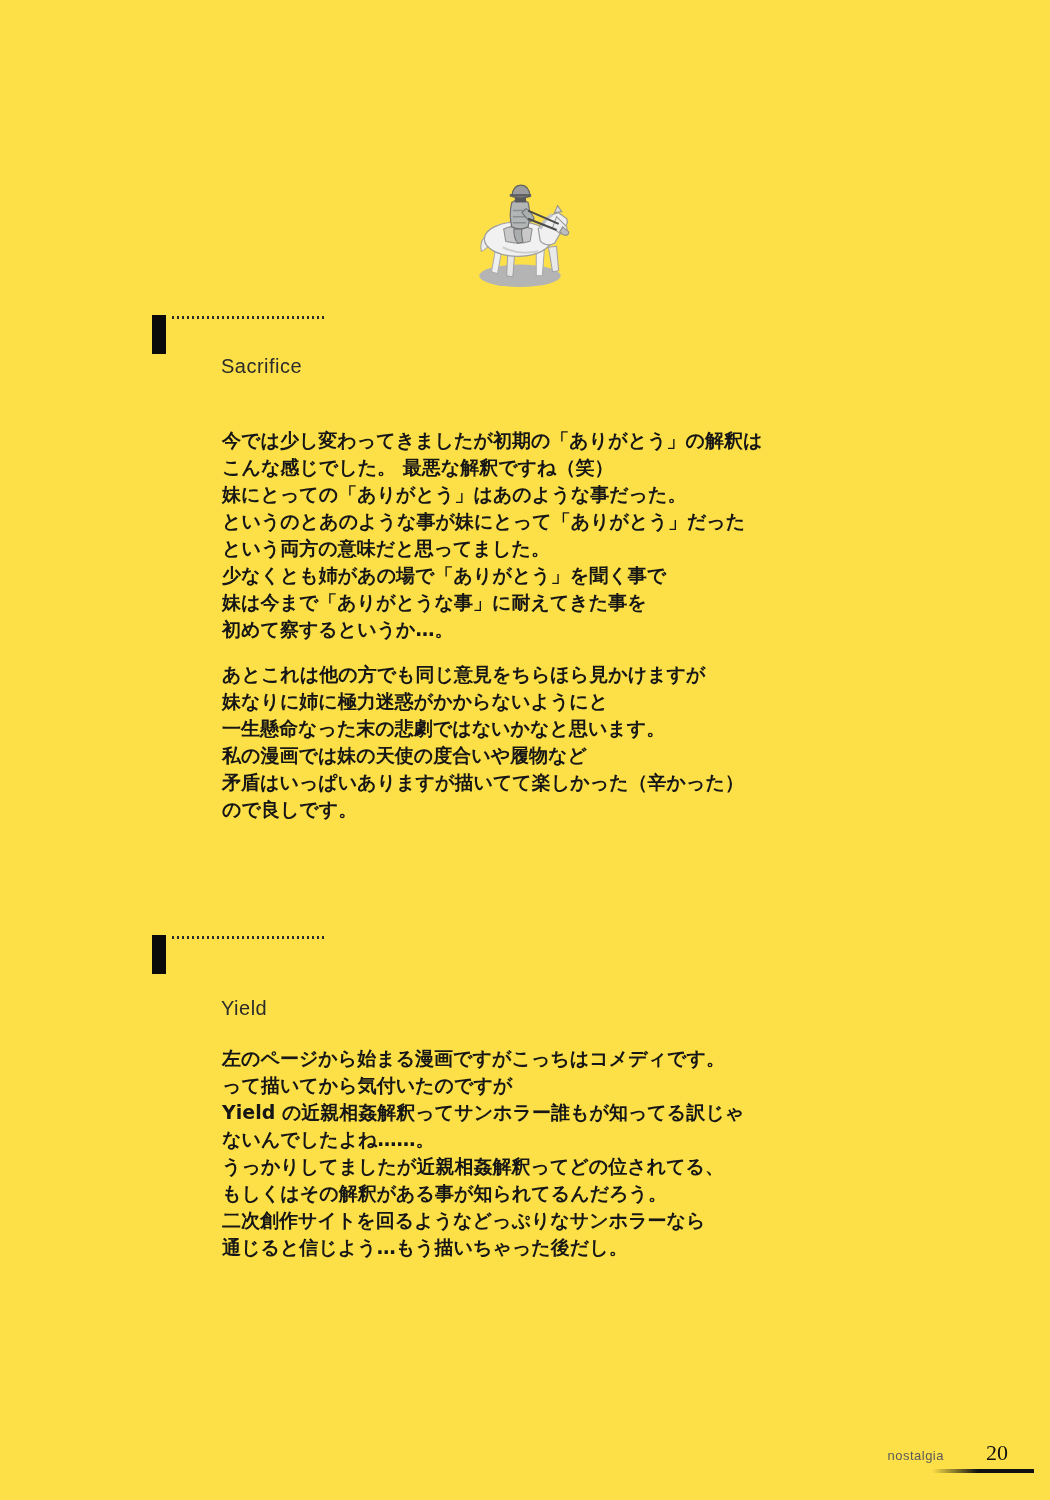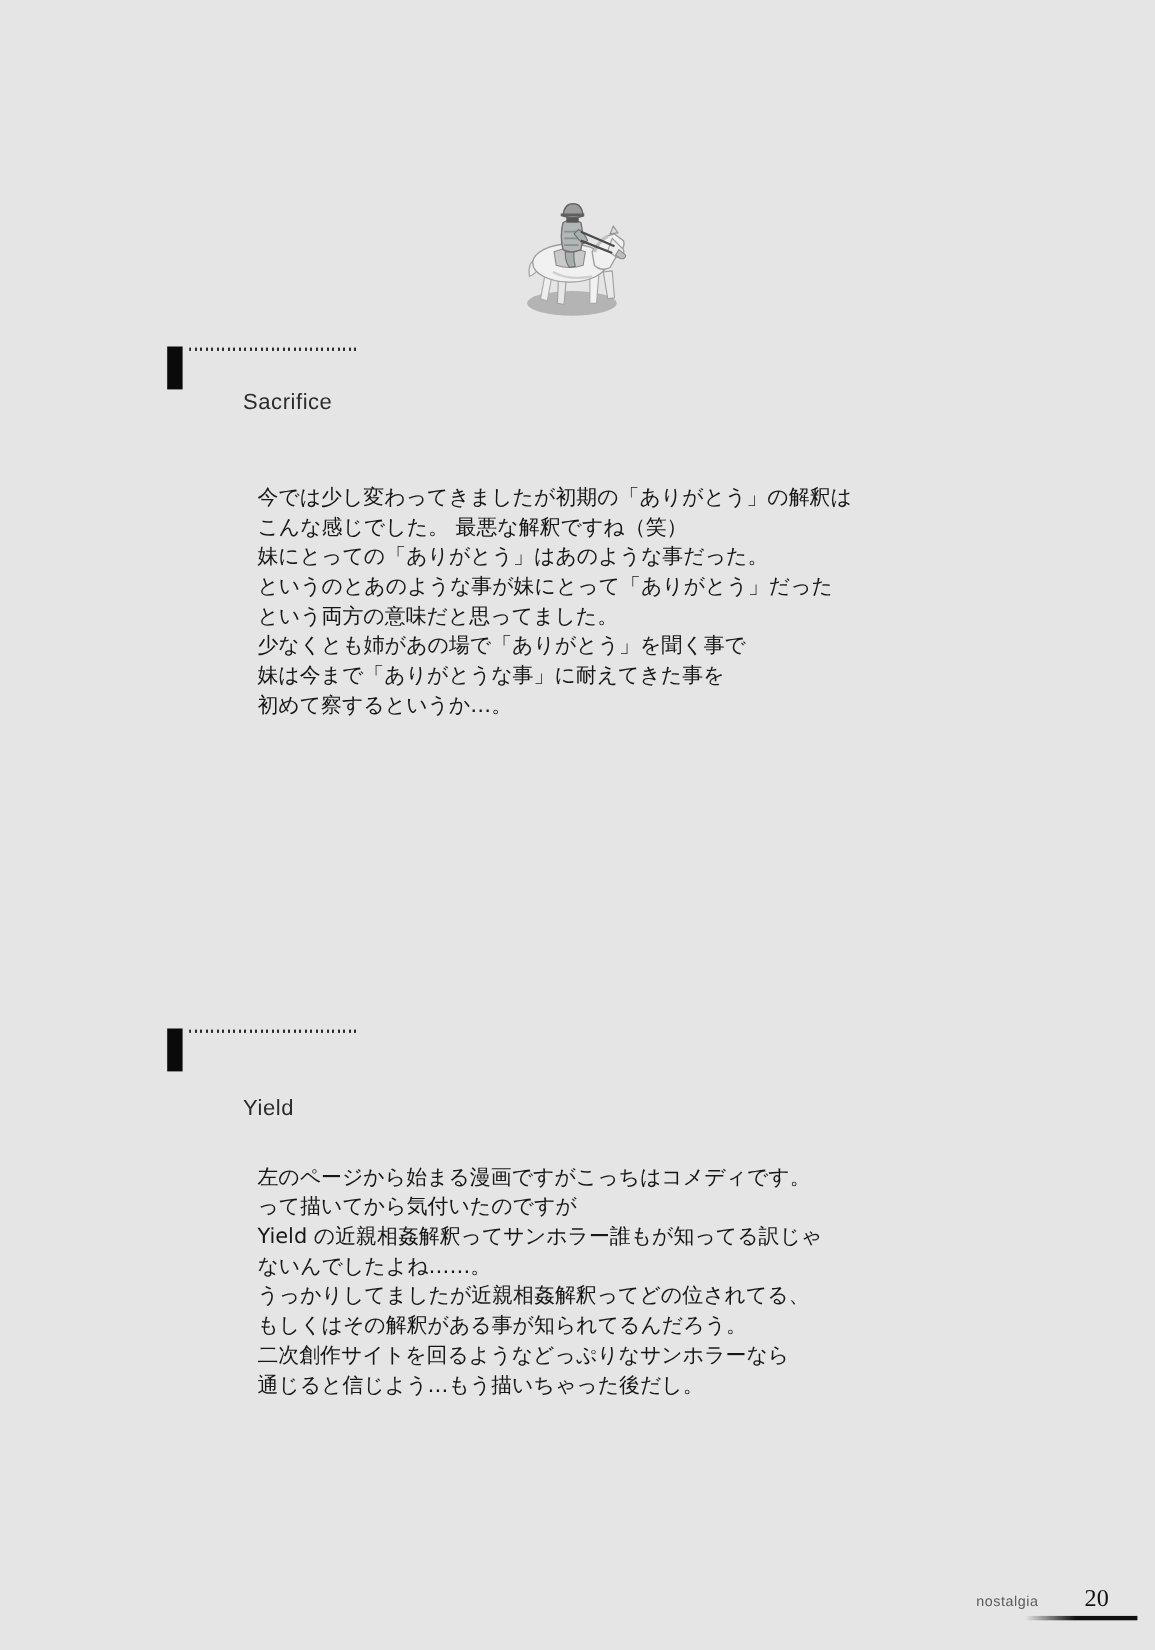--- a/index.html
+++ b/index.html
@@ -1,20 +1,20 @@
 <!DOCTYPE html>
 <html><head>
 <meta charset="utf-8">
 <style>
   html, body { margin: 0; padding: 0; background: #ffffff; }
   .page {
     position: relative;
     width: 1050px;
     height: 1500px;
-    background: #e5e5e5;
+    background: #fde047;
     overflow: hidden;
     font-family: "DejaVu Sans", sans-serif;
     color: #1b1b1b;
   }
 
   
   .knight {
     position: absolute;
     left: 466px;
     top: 176px;
@@ -55,22 +55,23 @@
     position: absolute;
     left: 218px;
     width: 600px;
     font-size: 19px;
     line-height: 27px;
     color: #161616;
   }
   .block-1 { top: 423px; }
   .block-2 { top: 1041px; }
   .text-block p {
-    margin: 16px;
+    margin: 4px;
     white-space: pre-line;
+    font-weight: bold;
   }
   .text-block p + p { margin-top: 18px; }
 
   
   .footer {
     position: absolute;
     right: 16px;
     top: 1438px;
     width: 200px;
     height: 40px;
@@ -153,20 +154,26 @@
     <div class="section-title title-1">Sacrifice</div>
     <div class="text-block block-1">
       <p>今では少し変わってきましたが初期の「ありがとう」の解釈は
 こんな感じでした。 最悪な解釈ですね（笑）
 妹にとっての「ありがとう」はあのような事だった。
 というのとあのような事が妹にとって「ありがとう」だった
 という両方の意味だと思ってました。
 少なくとも姉があの場で「ありがとう」を聞く事で
 妹は今まで「ありがとうな事」に耐えてきた事を
 初めて察するというか…。</p>
+      <p>あとこれは他の方でも同じ意見をちらほら見かけますが
+妹なりに姉に極力迷惑がかからないようにと
+一生懸命なった末の悲劇ではないかなと思います。
+私の漫画では妹の天使の度合いや履物など
+矛盾はいっぱいありますが描いてて楽しかった（辛かった）
+ので良しです。</p>
     </div>
   </div>
 
   <div>
     <div class="marker-bar bar-2"></div>
     <div class="marker-dots dots-2"></div>
     <div class="section-title title-2">Yield</div>
     <div class="text-block block-2">
       <p>左のページから始まる漫画ですがこっちはコメディです。
 って描いてから気付いたのですが

